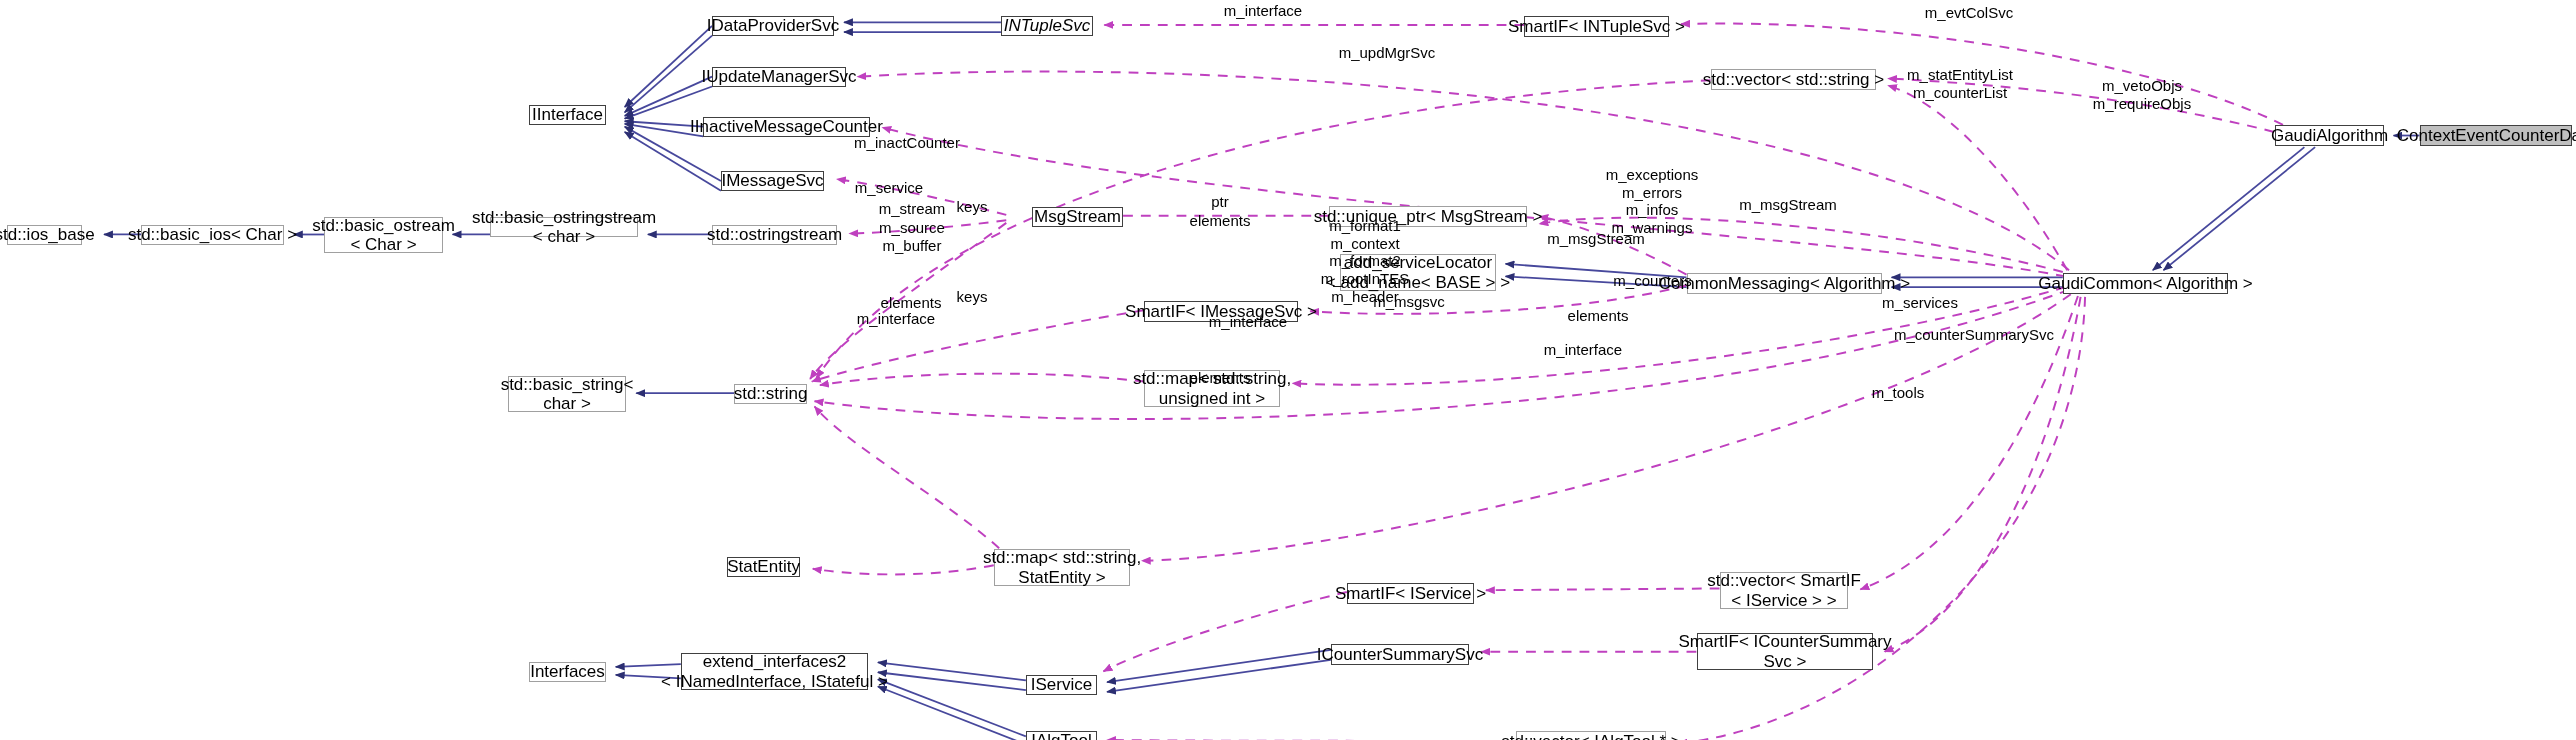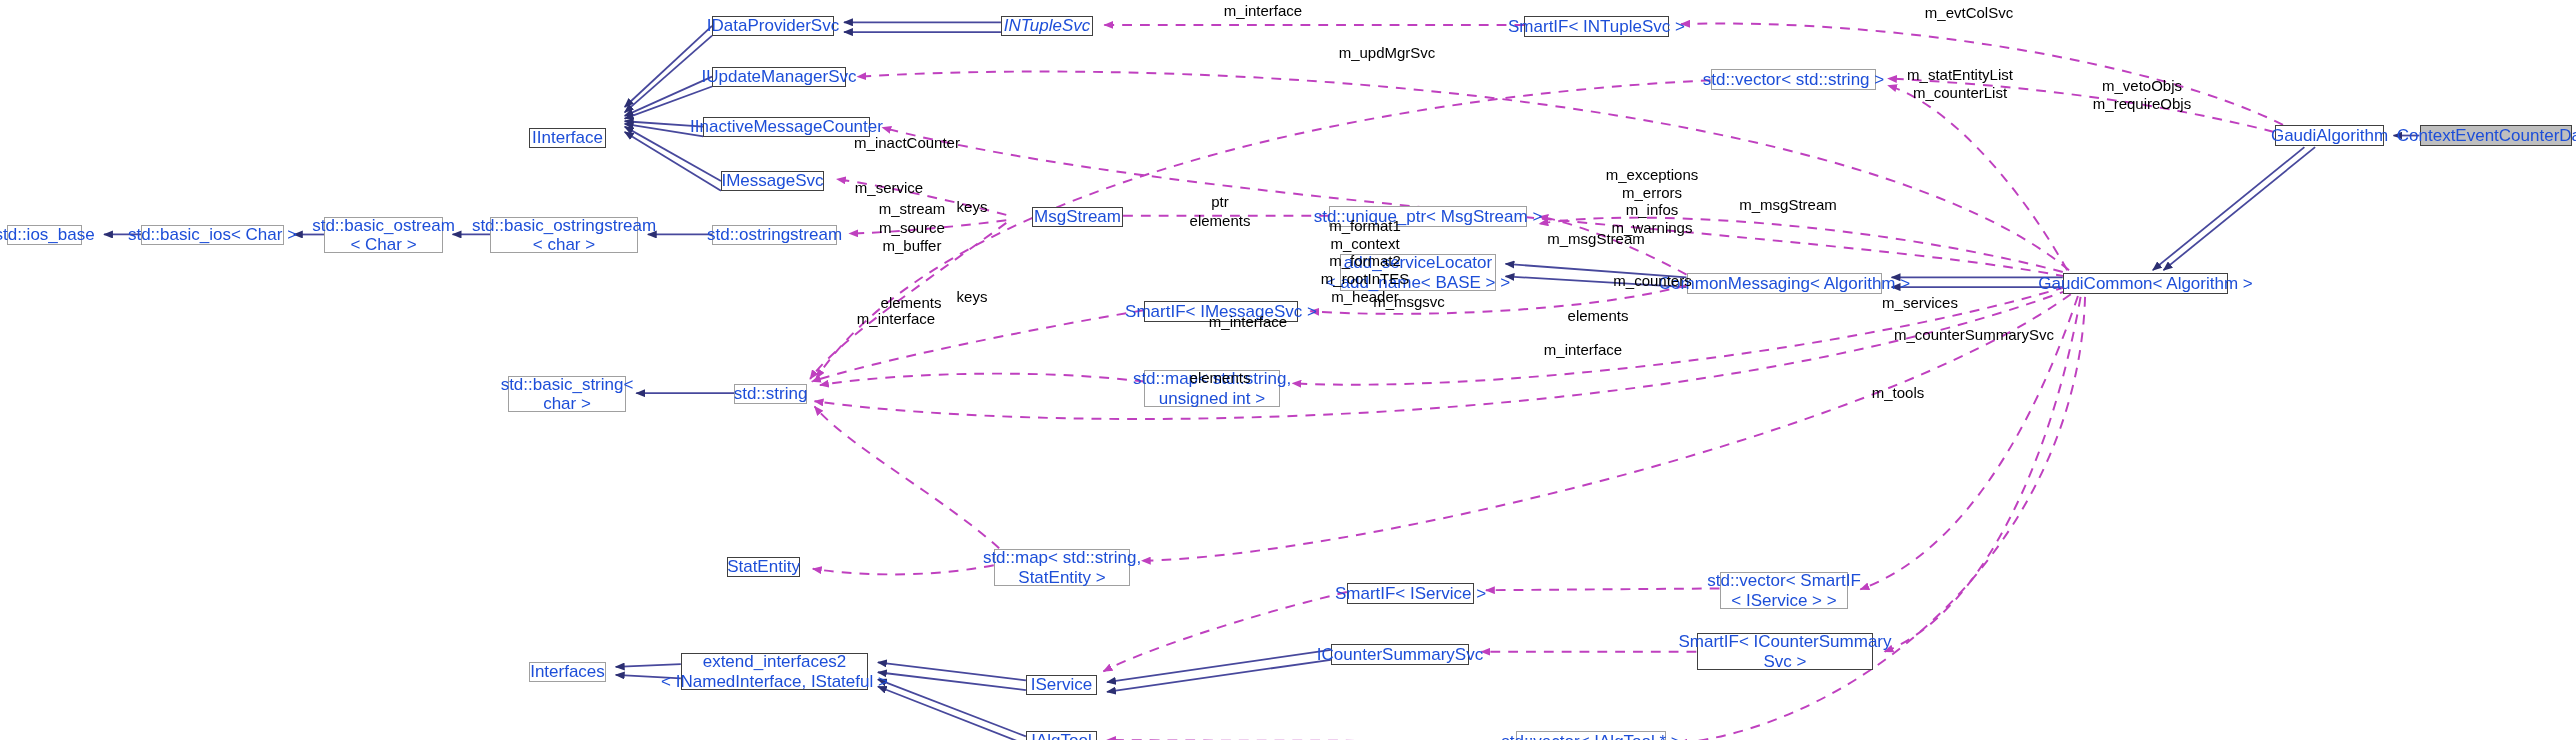--- a/index.html
+++ b/index.html
@@ -27,21 +27,21 @@
   .node {
     position: absolute;
     box-sizing: border-box;
     display: flex;
     align-items: center;
     justify-content: center;
     text-align: center;
     background: #ffffff;
     font-size: 17px;
     line-height: 1.12;
-    color: #1d4ed8;
+    color: #000000;
     white-space: pre;
     padding: 0.9px 4.5px;
     z-index: 3;
   }
   
   .node.thin   { border: 0.9px solid #a0a0a0; }
   .node.thick  { border: 1.8px solid #404040; }
   .node.hilite { border: 1.8px solid #404040; background: #bfbfbf; }
 
   .edge-label {
@@ -171,33 +171,33 @@
       <path d="M1700,831 C1520,831 1330,831 1241,830"></path>
 
       <path d="M2338,333 C2330,600 2100,810 1882,834"></path>
     </g>
   </svg>
 
   <div class="node thin" style="left:7.1px;  top:225px; width:75px;  height:19.6px;">std::ios_base</div>
   <div class="node thin" style="left:141px;top:225px; width:143px; height:19.6px;">std::basic_ios&lt; Char &gt;</div>
   <div class="node thin" style="left:324px;top:217px; width:119px; height:36px;">std::basic_ostream
 &lt; Char &gt;</div>
-  <div class="node thin" style="left:490px;top:217px; width:148px; height:36px;">std::basic_ostringstream
+  <div class="node thin" style="left:490px;top:217px; width:148px; height:20px;">std::basic_ostringstream
 &lt; char &gt;</div>
   <div class="node thin" style="left:712px;top:225px; width:125px; height:19.6px;">std::ostringstream</div>
 
   <div class="node thin" style="left:508px;top:376px; width:118px; height:36px;">std::basic_string&lt;
 char &gt;</div>
   <div class="node thin" style="left:734px;top:384px; width:73px;  height:19.6px;">std::string</div>
 
   <div class="node thin" style="left:529px;top:662px; width:77px;  height:19.6px;">Interfaces</div>
   <div class="node thick" style="left:681px;top:653px; width:187px; height:37px;">extend_interfaces2
 &lt; INamedInterface, IStateful &gt;</div>
 
-  <div class="node thick" style="left:529px;top:105px; width:77px;  height:19.6px;margin-top:23px;">IInterface</div>
+  <div class="node thick" style="left:529px;top:105px; width:77px;  height:19.6px;">IInterface</div>
   <div class="node thick" style="left:712px;top:16px;  width:122px; height:19.6px;">IDataProviderSvc</div>
   <div class="node thick" style="left:712px;top:67px;  width:134px; height:19.6px;">IUpdateManagerSvc</div>
   <div class="node thick" style="left:703px;top:117px; width:167px; height:19.6px;">IInactiveMessageCounter</div>
   <div class="node thick" style="left:721px;top:171px; width:103px; height:19.6px;">IMessageSvc</div>
 
   <div class="node thick" style="left:1001px;top:16px; width:92px; height:19.6px;font-style:italic;">INTupleSvc</div>
   <div class="node thick" style="left:1032px;top:207px;width:91px; height:19.6px;">MsgStream</div>
   <div class="node thin" style="left:1329px;top:206px;width:198px; height:21.4px;">std::unique_ptr&lt; MsgStream &gt;</div>
   <div class="node thin" style="left:1340px;top:254px;width:156px; height:37px;">add_serviceLocator
 &lt; add_name&lt; BASE &gt; &gt;</div>

